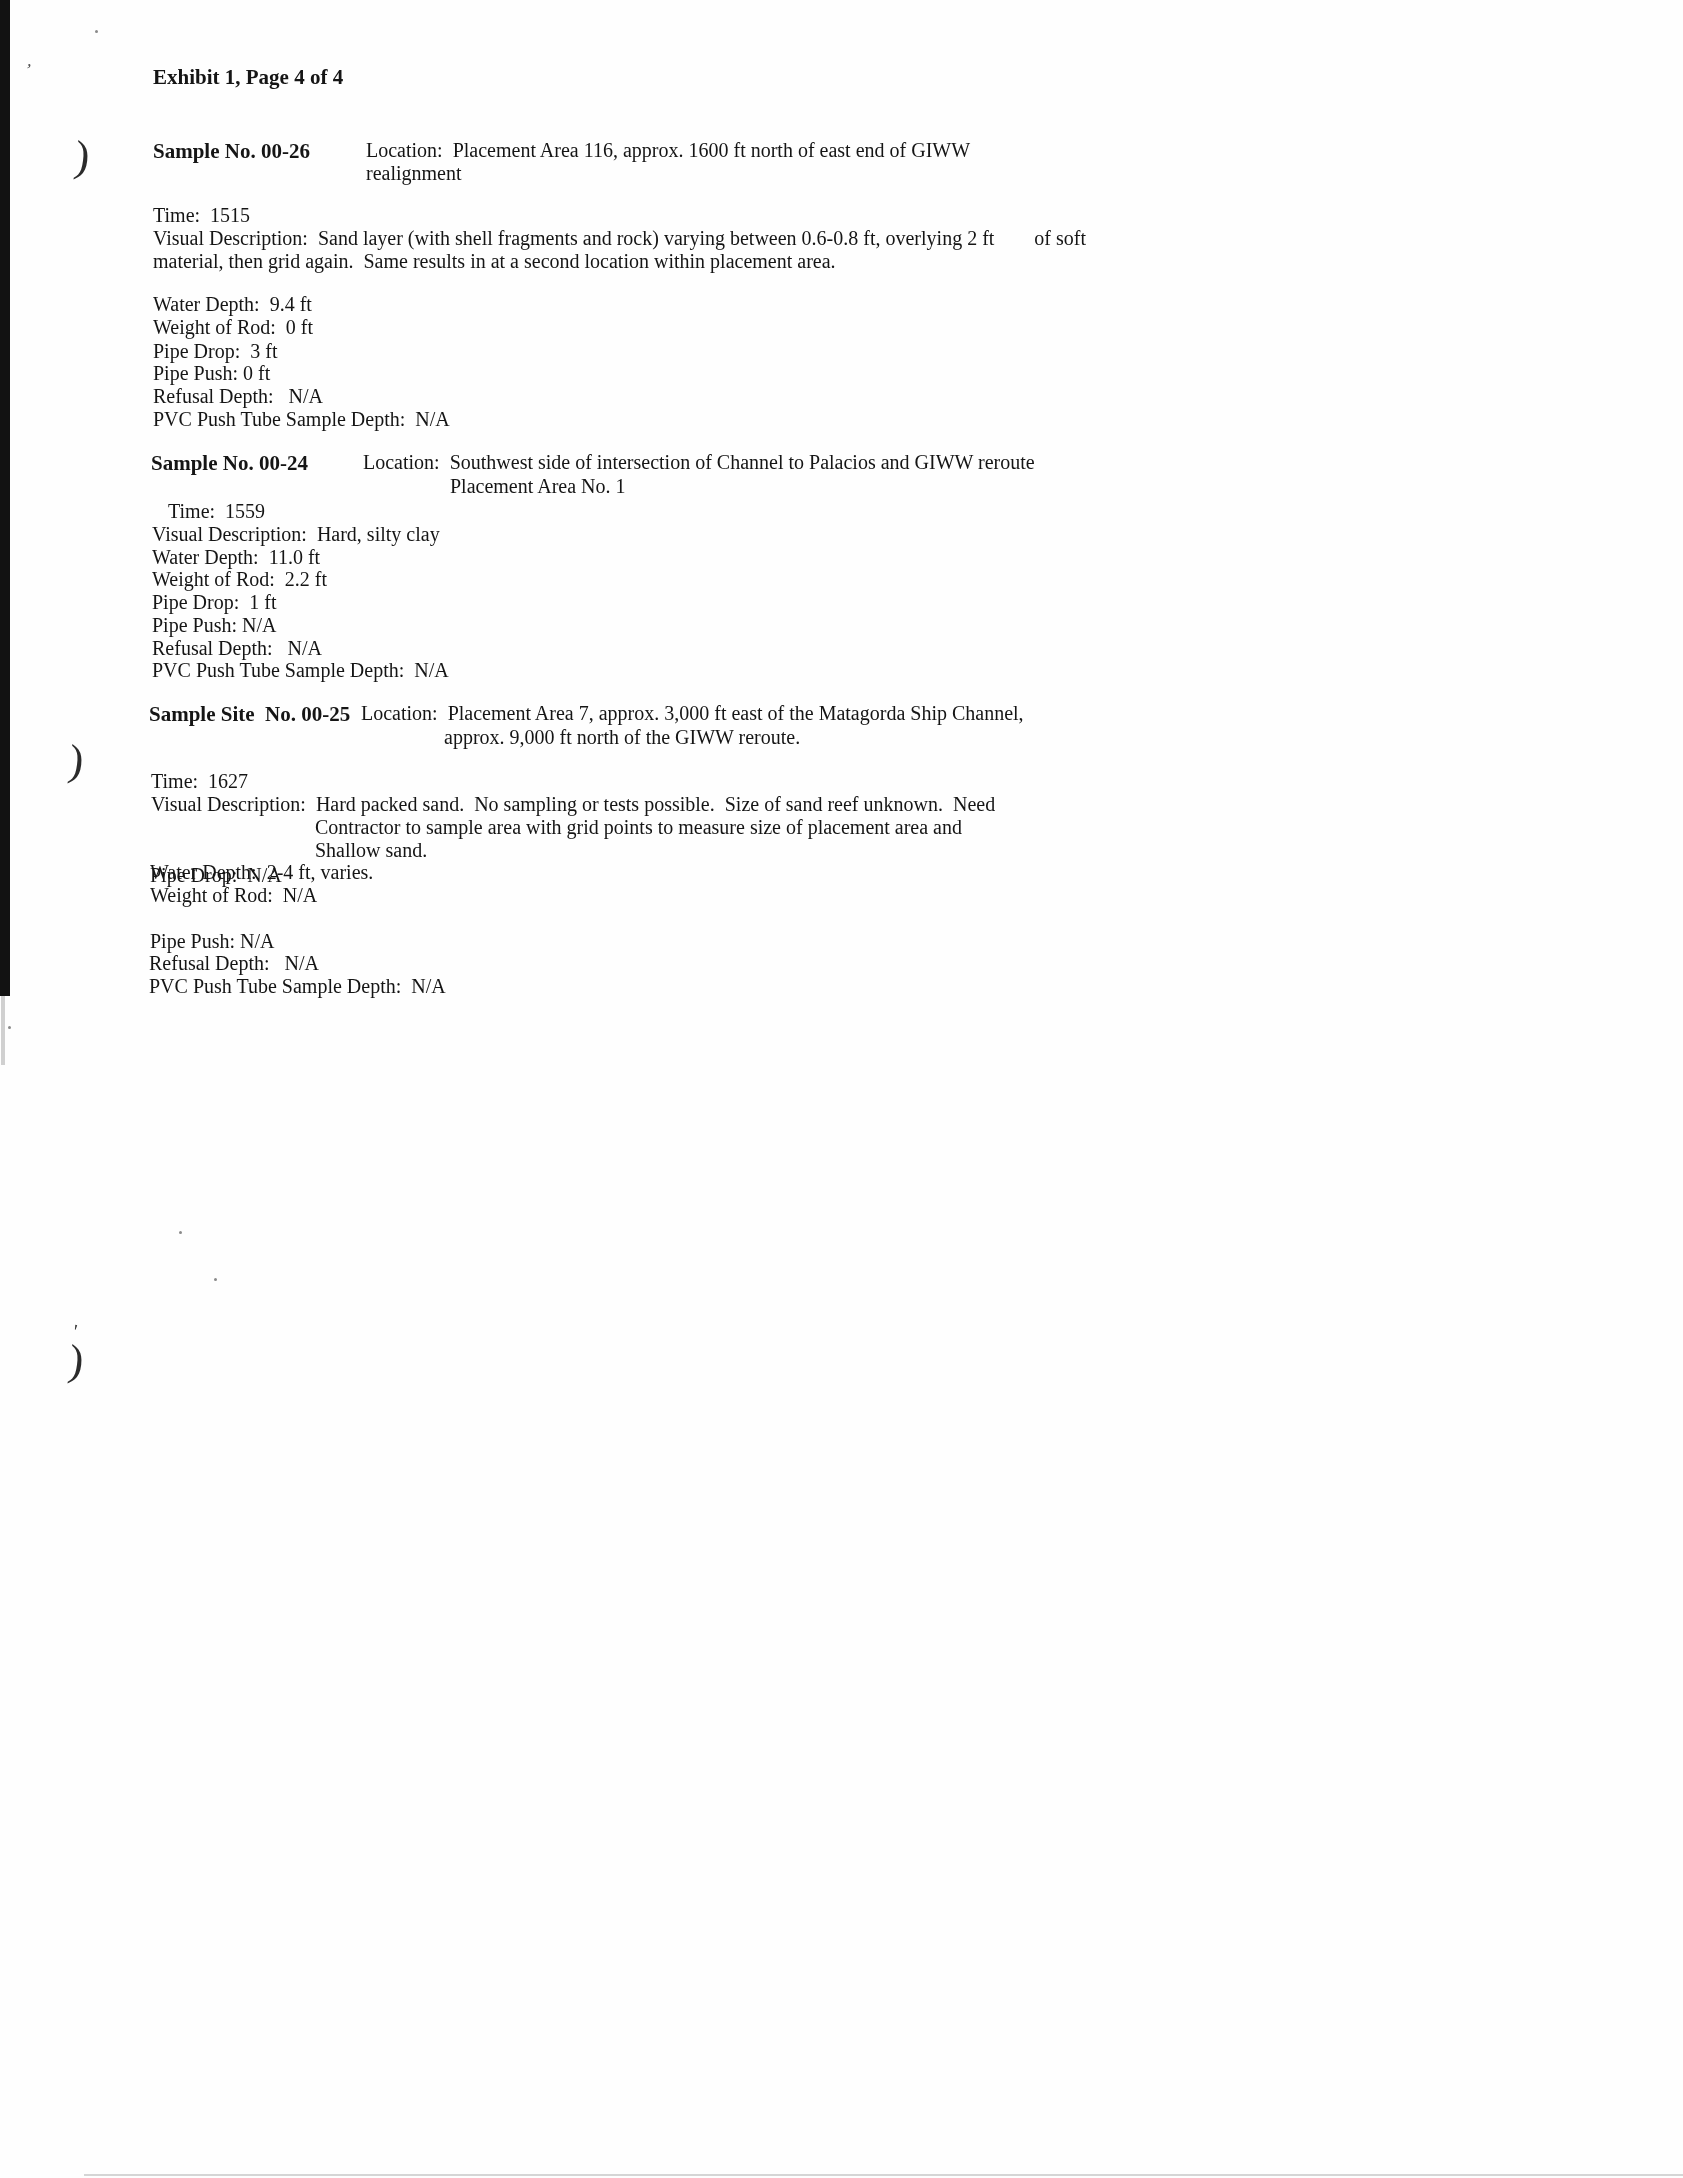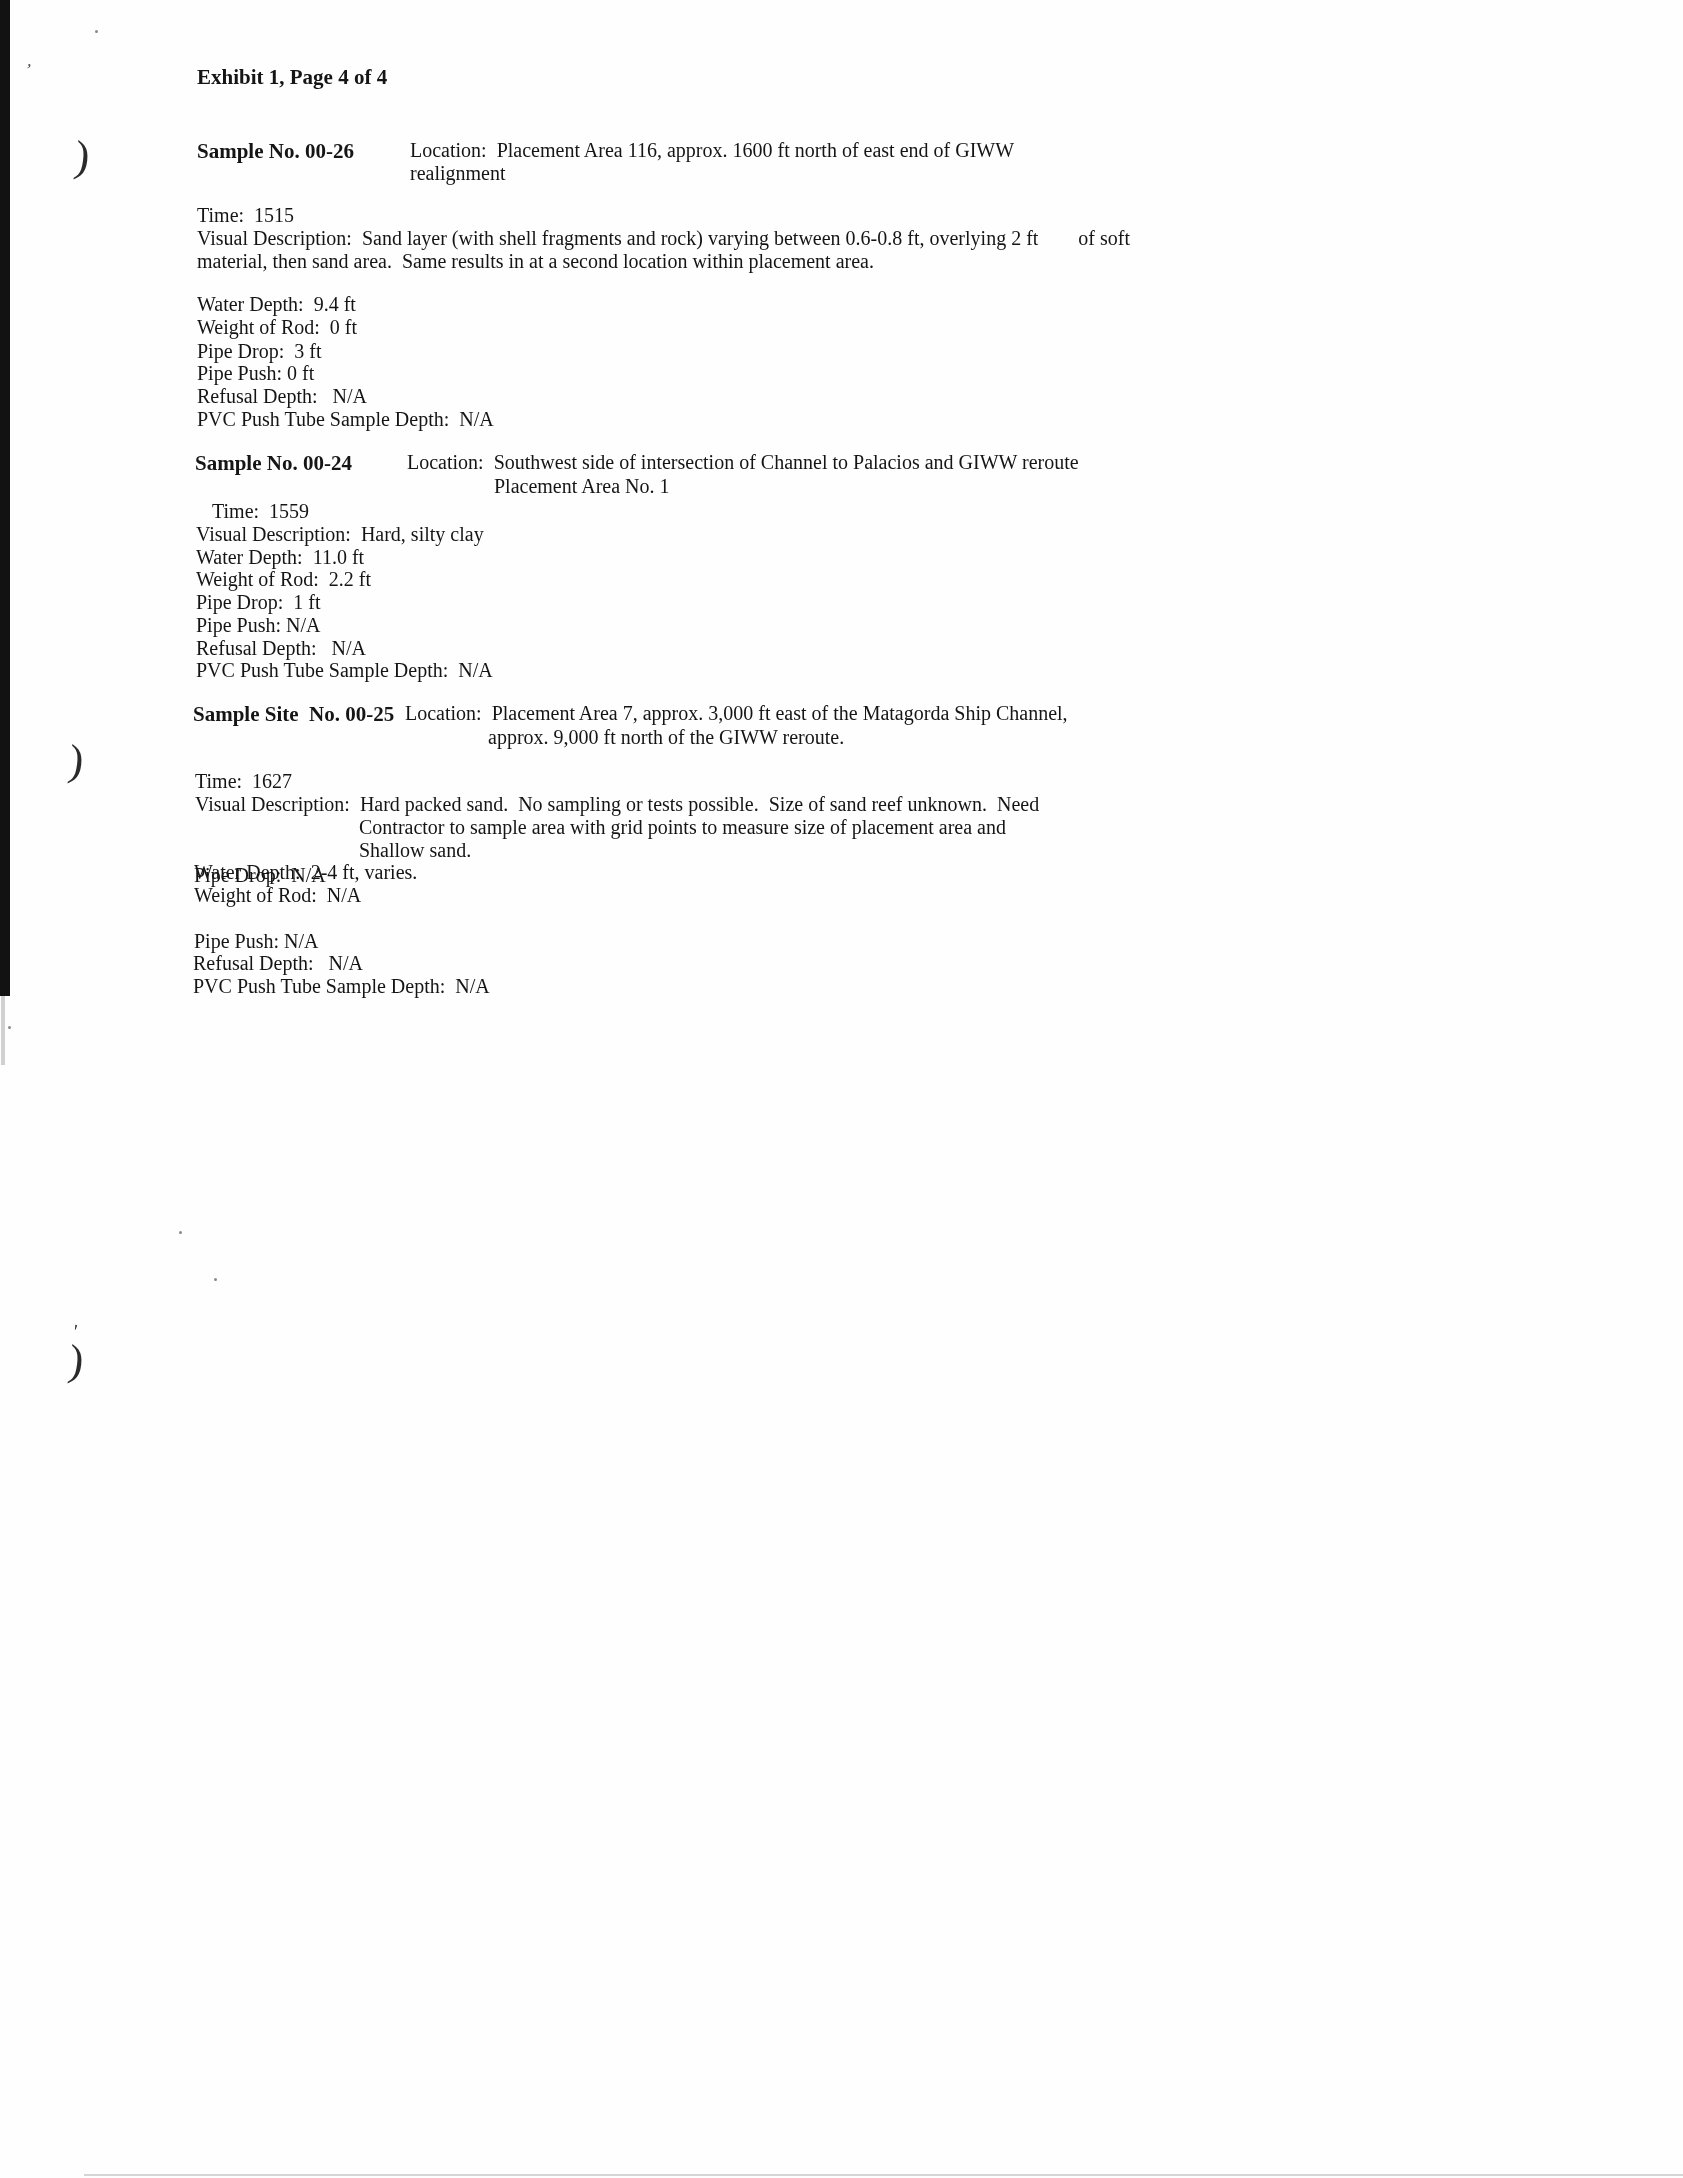--- a/index.html
+++ b/index.html
@@ -11,21 +11,20 @@
     background:#fefefef9;
     font-family:"Liberation Serif", serif;
     color:#151515;
     overflow:hidden;
   }
   .ln {
     position:absolute;
     white-space:pre;
     font-size:20px;
     line-height:1.15;
-    margin-left:44px;
   }
   .bold { font-weight:bold; font-size:21px; }
   .edge-bar {
     position:absolute;
     left:0; top:0;
     width:10px; height:996px;
     background:#121212;
   }
   .edge-bar-faint {
     position:absolute;
@@ -86,21 +85,21 @@
   <div class="bottom-edge"></div>
 
   <div class="ln bold" style="top:65px;left:153px">Exhibit 1, Page 4 of 4</div>
 
   <section>
     <div class="ln bold" style="top:139px;left:153px">Sample No. 00-26</div>
     <div class="ln" style="top:139px;left:366px">Location:  Placement Area 116, approx. 1600 ft north of east end of GIWW</div>
     <div class="ln" style="top:162px;left:366px">realignment</div>
     <div class="ln" style="top:204px;left:153px">Time:  1515</div>
     <div class="ln" style="top:227px;left:153px">Visual Description:  Sand layer (with shell fragments and rock) varying between 0.6-0.8 ft, overlying 2 ft        of soft</div>
-    <div class="ln" style="top:250px;left:153px">material, then sand area.  Same results in at a second location within placement area.</div>
+    <div class="ln" style="top:250px;left:153px">material, then grid again.  Same results in at a second location within placement area.</div>
     <div class="ln" style="top:293px;left:153px">Water Depth:  9.4 ft</div>
     <div class="ln" style="top:316px;left:153px">Weight of Rod:  0 ft</div>
     <div class="ln" style="top:340px;left:153px">Pipe Drop:  3 ft</div>
     <div class="ln" style="top:362px;left:153px">Pipe Push: 0 ft</div>
     <div class="ln" style="top:385px;left:153px">Refusal Depth:   N/A</div>
     <div class="ln" style="top:408px;left:153px">PVC Push Tube Sample Depth:  N/A</div>
   </section>
 
   <section>
     <div class="ln bold" style="top:451px;left:151px">Sample No. 00-24</div>

